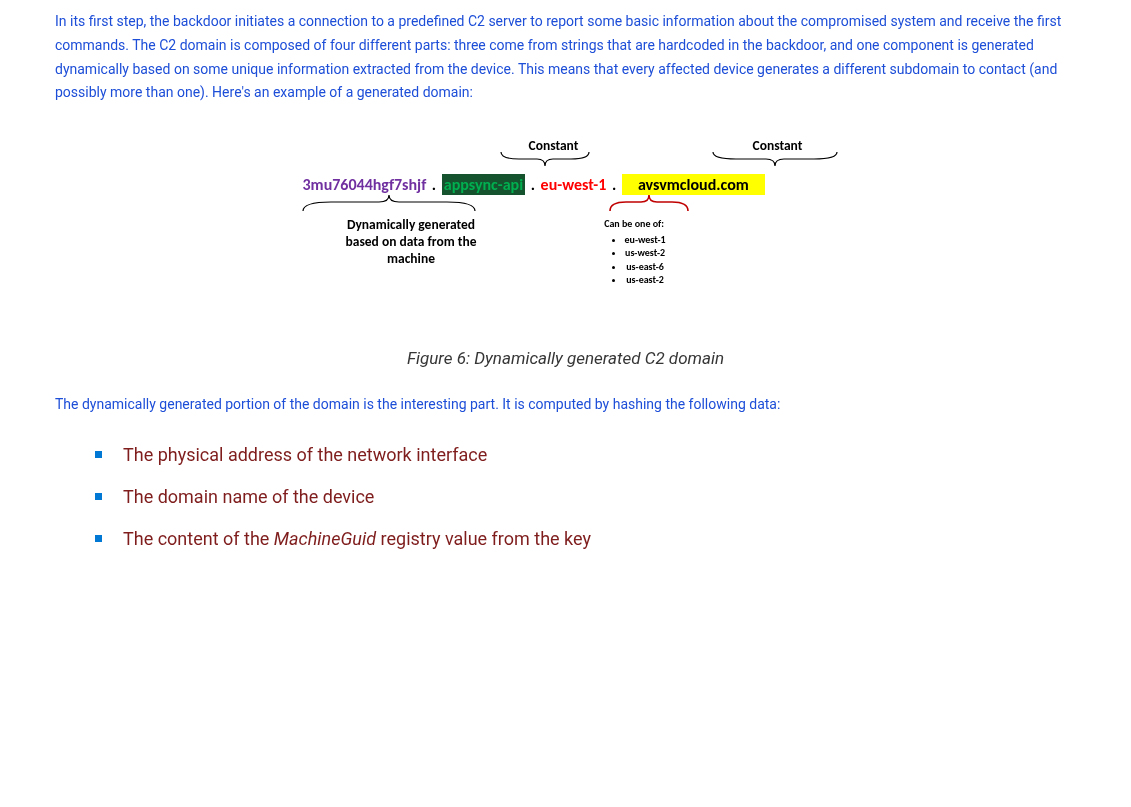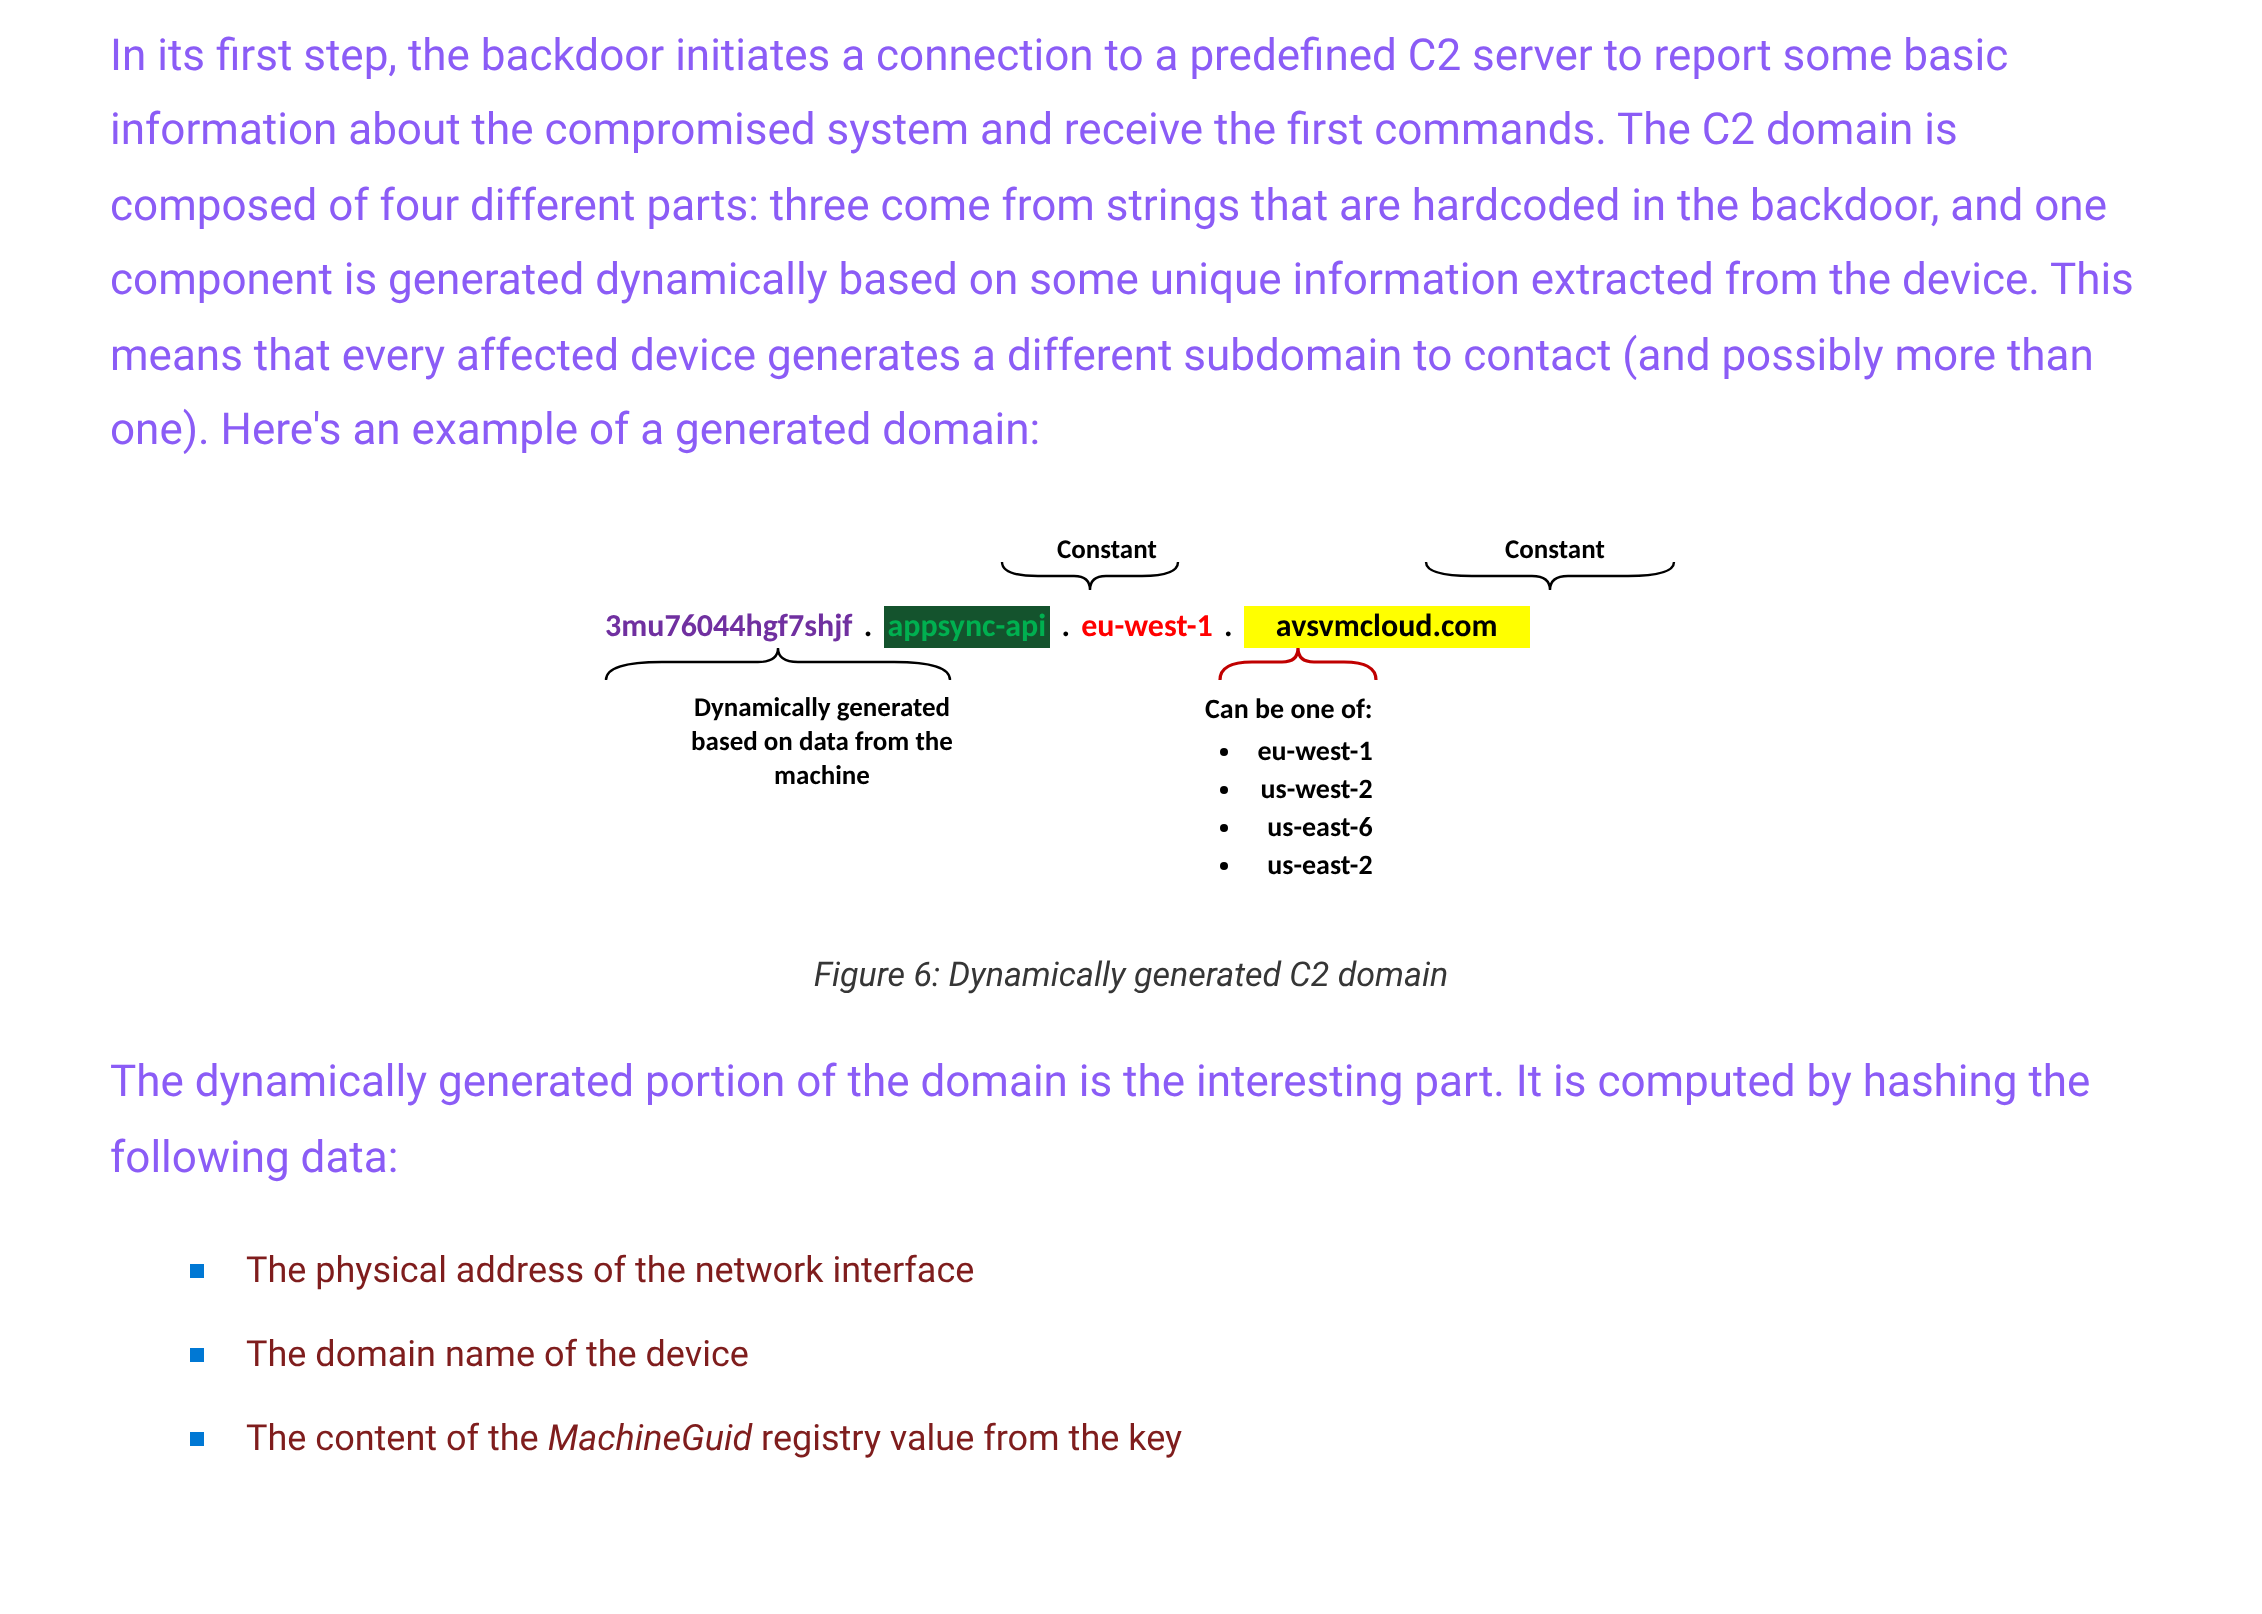--- a/index.html
+++ b/index.html
@@ -9,22 +9,22 @@
     color: #363636;
     background: #ffffff;
     margin: 0;
     padding: 10px 55px 20px 55px;
     width: 1131px;
     box-sizing: border-box;
     font-weight: 400;
   }
   p {
     margin: 0 0 24px 0;
-    font-size: 22px;
-    color: #8b5cf6;
+    font-size: 14px;
+    color: #1d4ed8;
   }
   .figure {
     text-align: center;
     margin: 30px 0 20px 0;
   }
   .caption {
     font-style: italic;
     font-size: 17px;
     color: #363636;
   }
@@ -64,22 +64,22 @@
     left: 16px;
     width: 185px;
     text-align: center;
     font-size: 13.5px;
     line-height: 1.25;
   }
   .below-region {
     position: absolute;
     top: 82px;
     left: 300px;
-    text-align: right;
-    font-size: 14px;
+    text-align: center;
+    font-size: 10px;
     line-height: 1.35;
     font-weight: 700;
   }
   .region-list {
     list-style: disc;
     padding-left: 22px;
     margin: 2px 0 0 0;
   }
   .region-list li { font-weight: 700; }
   ul.bullets {

